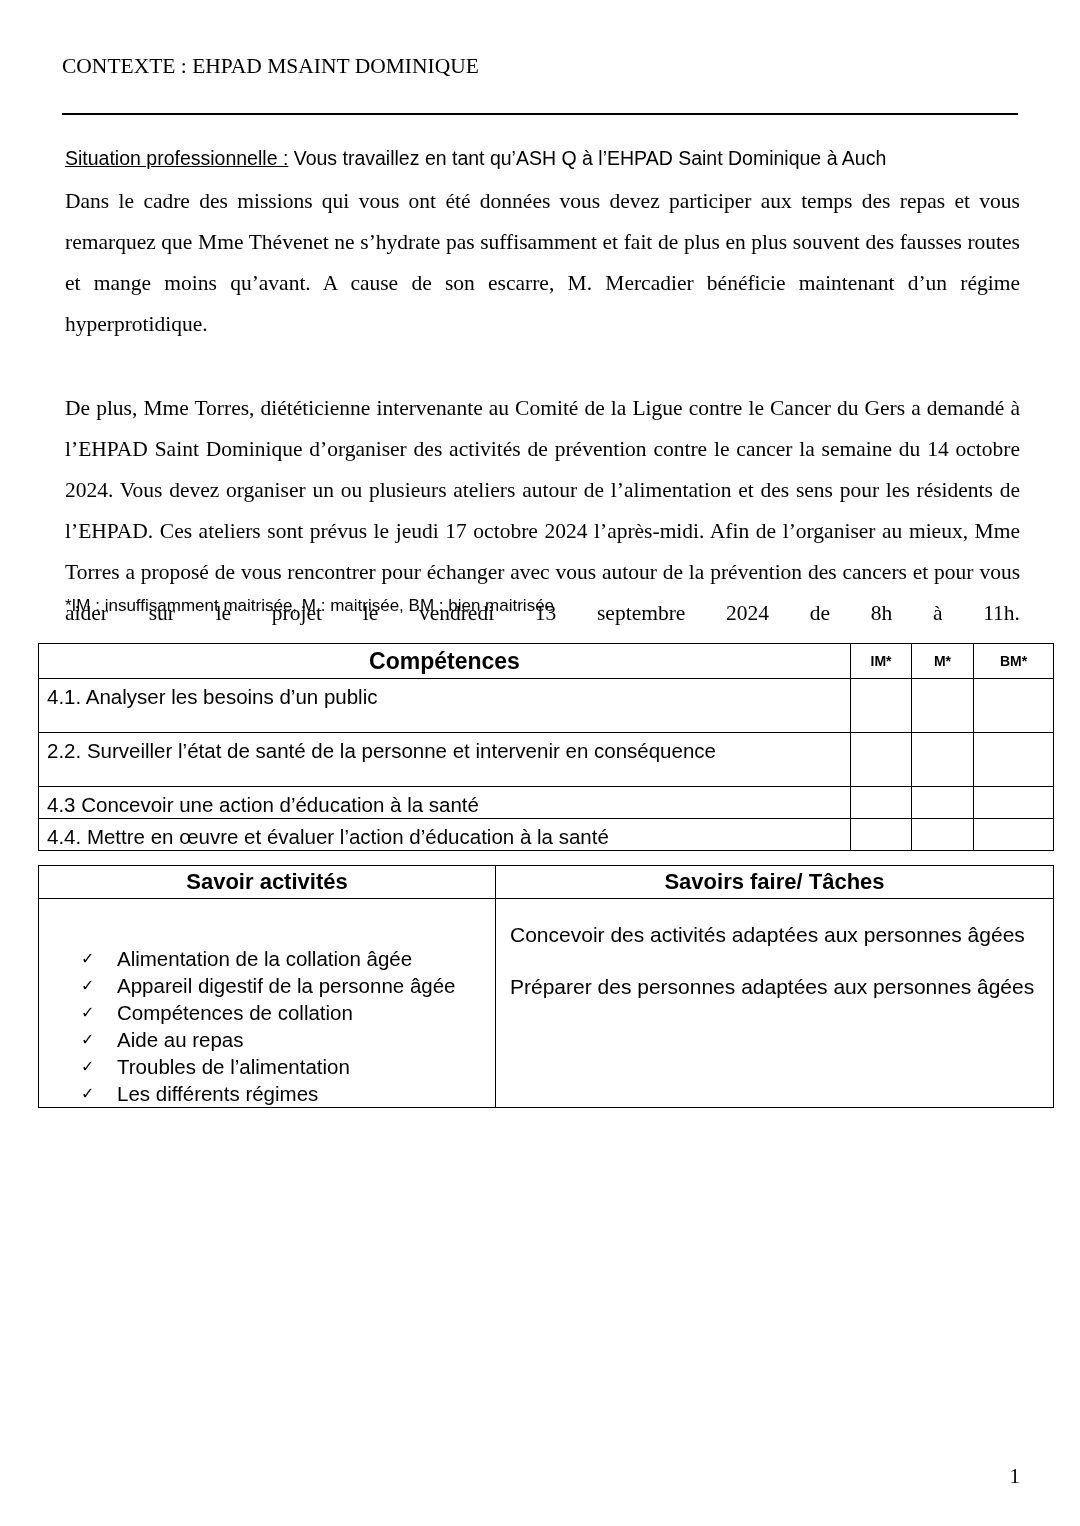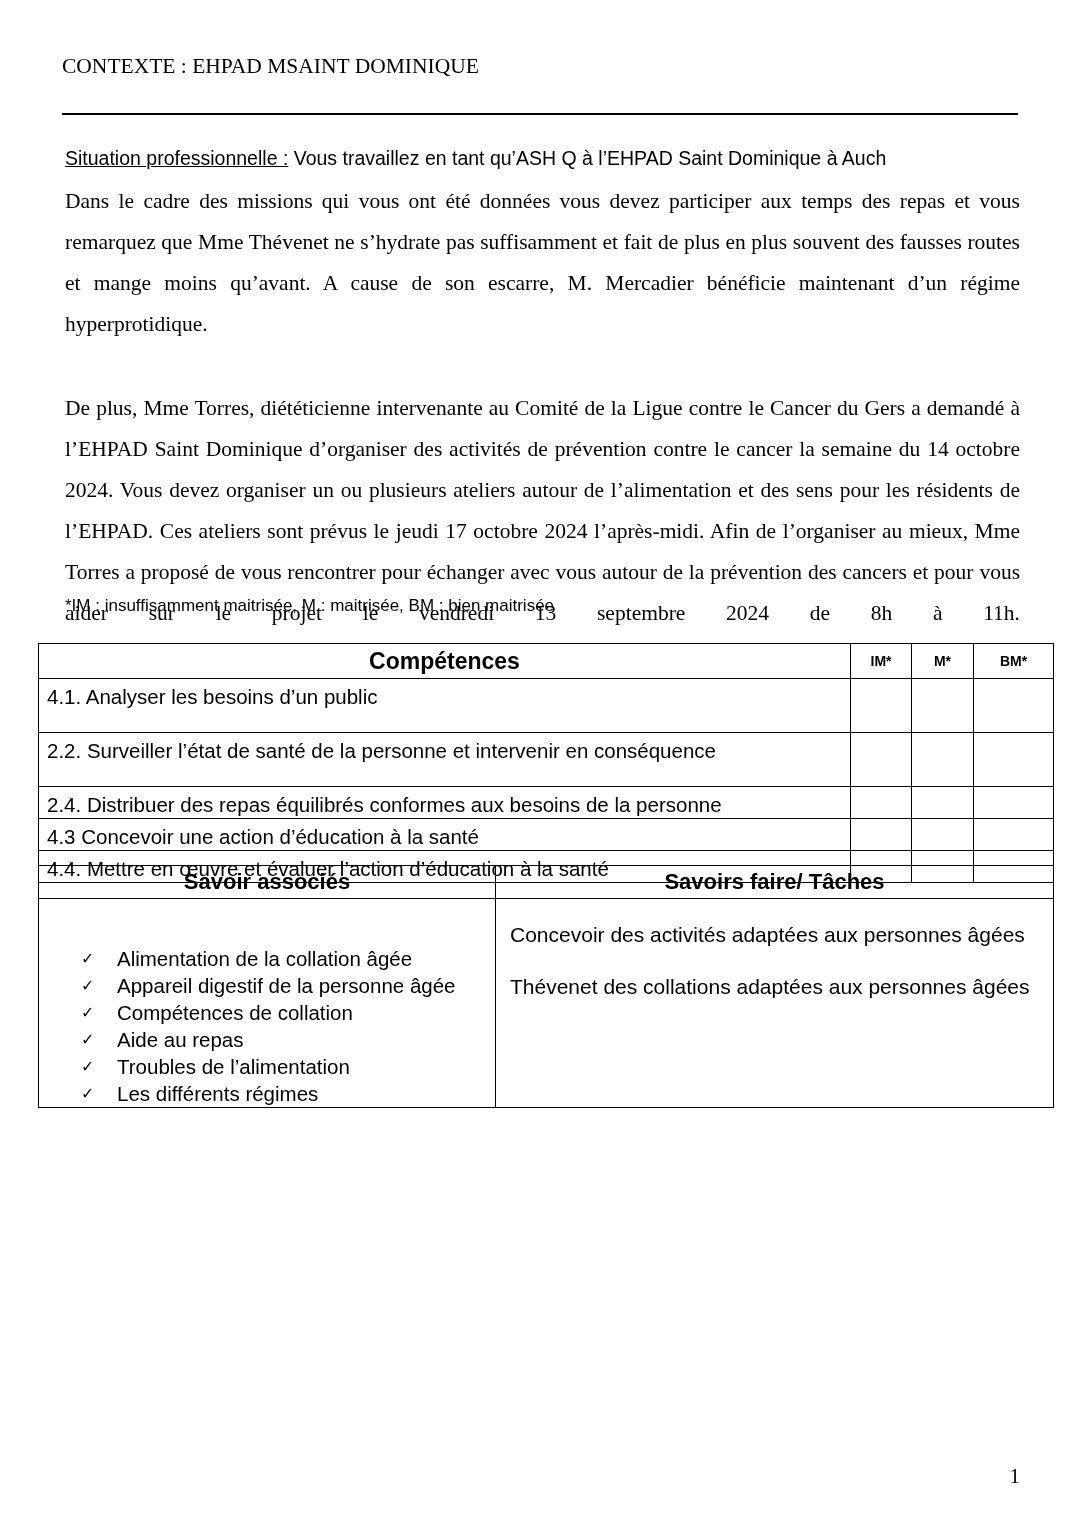--- a/index.html
+++ b/index.html
@@ -246,26 +246,20 @@
         <td class="mark-cell"></td>
         <td class="mark-cell"></td>
       </tr>
       <tr class="tall">
         <td class="comp-cell">2.2. Surveiller l’état de santé de la personne et intervenir en conséquence</td>
         <td class="mark-cell"></td>
         <td class="mark-cell"></td>
         <td class="mark-cell"></td>
       </tr>
       <tr class="short">
-        <td class="comp-cell">2.4. Distribuer des repas équilibrés conformes aux besoins de la personne</td>
-        <td class="mark-cell"></td>
-        <td class="mark-cell"></td>
-        <td class="mark-cell"></td>
-      </tr>
-      <tr class="short">
         <td class="comp-cell">4.3 Concevoir une action d’éducation à la santé</td>
         <td class="mark-cell"></td>
         <td class="mark-cell"></td>
         <td class="mark-cell"></td>
       </tr>
       <tr class="short">
         <td class="comp-cell">4.4. Mettre en œuvre et évaluer l’action d’éducation à la santé</td>
         <td class="mark-cell"></td>
         <td class="mark-cell"></td>
         <td class="mark-cell"></td>
@@ -273,40 +267,40 @@
     </tbody>
   </table>
 
   <table class="grid" id="savoirs-table">
     <colgroup>
       <col style="width:457px">
       <col style="width:558px">
     </colgroup>
     <thead>
       <tr>
-        <th class="sav-head">Savoir associés</th>
+        <th class="sav-head">Savoir activités</th>
         <th class="sav-head">Savoirs faire/ Tâches</th>
       </tr>
     </thead>
     <tbody>
       <tr>
         <td class="sav-body">
           <ul class="check-list">
             <li><span class="tick">✓</span><span class="ltext">Alimentation de la collation âgée</span></li>
             <li><span class="tick">✓</span><span class="ltext">Appareil digestif de la personne âgée</span></li>
             <li><span class="tick">✓</span><span class="ltext">Compétences de collation</span></li>
             <li><span class="tick">✓</span><span class="ltext">Aide au repas</span></li>
             <li><span class="tick">✓</span><span class="ltext">Troubles de l’alimentation</span></li>
             <li><span class="tick">✓</span><span class="ltext">Les différents régimes</span></li>
           </ul>
         </td>
         <td class="sav-body">
           <div class="task-list">
             <div class="task">Concevoir des activités adaptées aux personnes âgées</div>
-            <div class="task">Thévenet des collations adaptées aux personnes âgées</div>
+            <div class="task">Préparer des personnes adaptées aux personnes âgées</div>
           </div>
         </td>
       </tr>
     </tbody>
   </table>
 
   <div class="page-number">1</div>
 
 </div>
 

